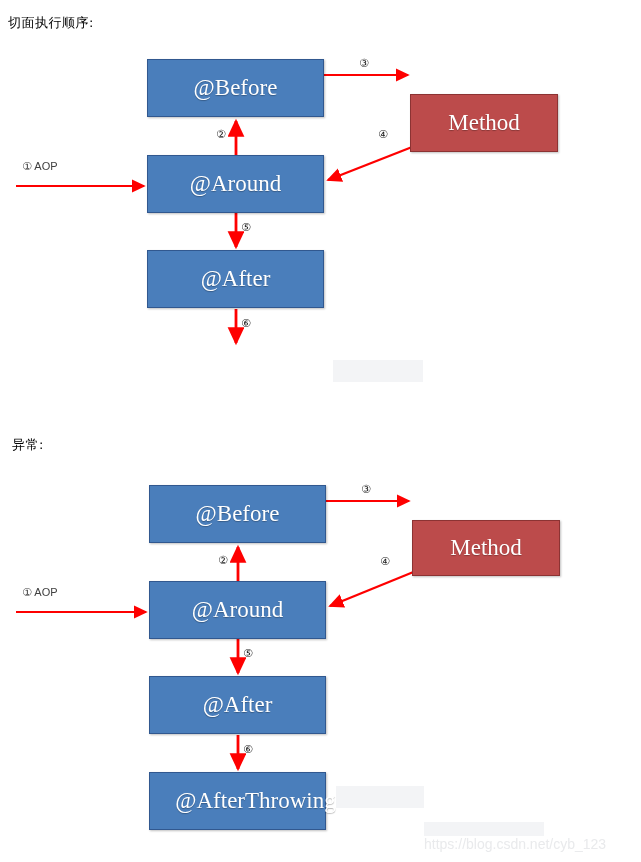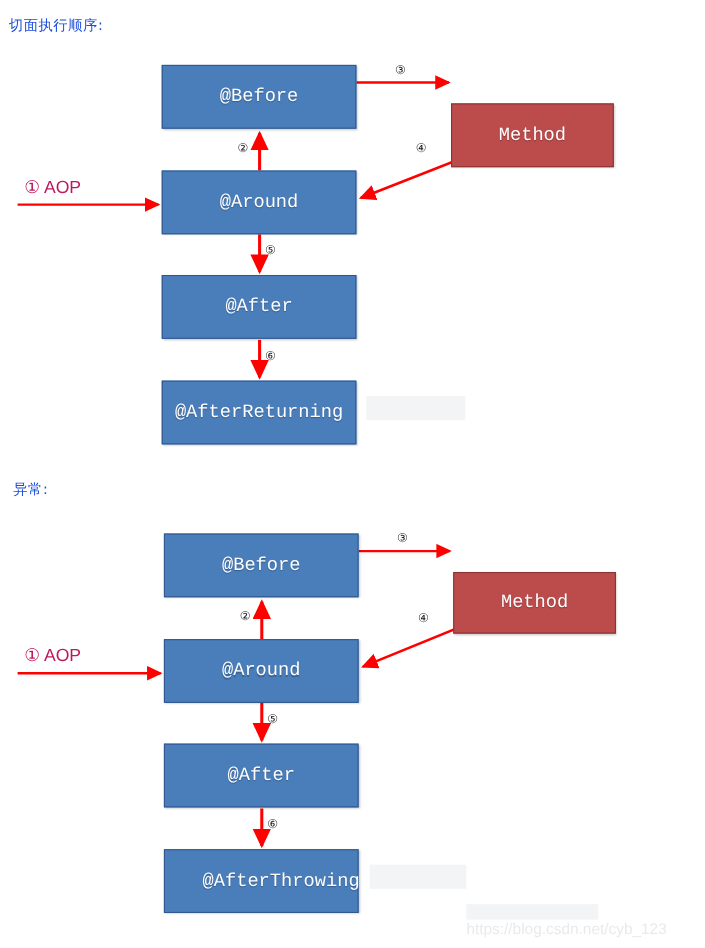--- a/index.html
+++ b/index.html
@@ -23,34 +23,34 @@
   .svg-layer {
     position: absolute;
     left: 0; top: 0;
     width: 641px;
     height: 862px;
     pointer-events: none;
   }
   .section-title {
     position: absolute;
     font-size: 13px;
-    color: #1d4ed8;
+    color: #000000;
     font-family: "DejaVu Sans", "Liberation Sans", sans-serif;
     white-space: nowrap;
     letter-spacing: 0.5px;
   }
   .node {
     position: absolute;
     box-sizing: border-box;
     display: flex;
     align-items: center;
     justify-content: center;
     color: #ffffff;
-    font-size: 17px;
-    font-family: Liberation Mono, monospace;
+    font-size: 23px;
+    font-family: Liberation Serif, serif;
     text-shadow: 0 1px 1px rgba(0,0,0,0.28);
     white-space: nowrap;
   }
   .node.blue {
     background: #4a7ebb;
     border: 1.5px solid #31588f;
     box-shadow: 1px 1px 2px rgba(0,0,0,0.25);
   }
   .node.red {
     background: #bc4b4b;
@@ -60,22 +60,22 @@
   }
   .step-label {
     position: absolute;
     font-size: 11px;
     color: #1a1a1a;
     font-family: "DejaVu Sans", "Liberation Sans", sans-serif;
     white-space: nowrap;
   }
   .edge-label {
     position: absolute;
-    font-size: 16px;
-    color: #be185d;
+    font-size: 11px;
+    color: #404040;
     font-family: "Liberation Sans", "DejaVu Sans", sans-serif;
     white-space: nowrap;
   }
   .watermark {
     position: absolute;
     font-size: 14px;
     color: #e9eaec;
     font-family: "Liberation Sans", "DejaVu Sans", sans-serif;
     white-space: nowrap;
   }
@@ -126,21 +126,20 @@
   <div class="edge-label" style="left:22px; top:160px;">① AOP</div>
 
   <div class="node blue" style="left:147px; top:59px; width:177px; height:58px;">@Before</div>
 
   <div class="node red" style="left:410px; top:59px; width:148px; height:58px;">Method</div>
 
   <div class="node blue" style="left:147px; top:155px; width:177px; height:58px;">@Around</div>
 
   <div class="node blue" style="left:147px; top:250px; width:177px; height:58px;">@After</div>
 
-  <div class="node blue" style="left:147px; top:346px; width:177px; height:58px;">@AfterReturning</div>
 
   <div class="step-label" style="left:216px; top:128px;">②</div>
   <div class="step-label" style="left:359px; top:57px;">③</div>
   <div class="step-label" style="left:378px; top:128px;">④</div>
   <div class="step-label" style="left:241px; top:221px;">⑤</div>
   <div class="step-label" style="left:241px; top:317px;">⑥</div>
 
   <div class="section-title" style="left:12px; top:436px;">异常:</div>
 
   <div class="edge-label" style="left:22px; top:586px;">① AOP</div>

